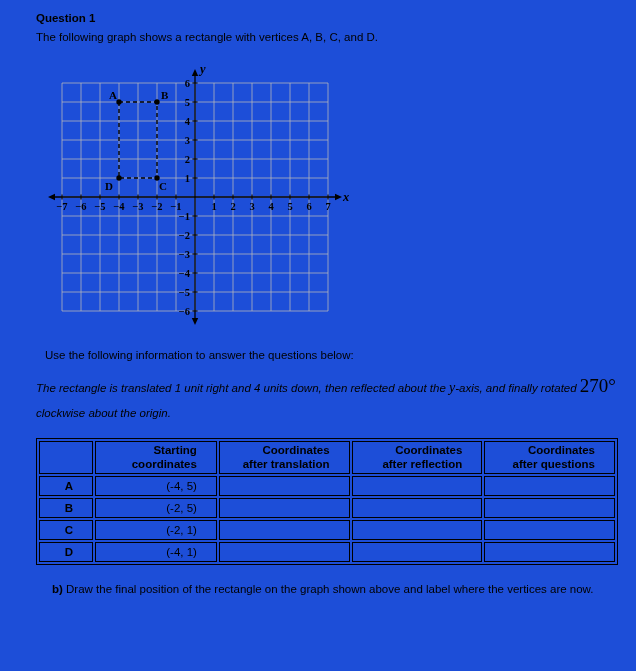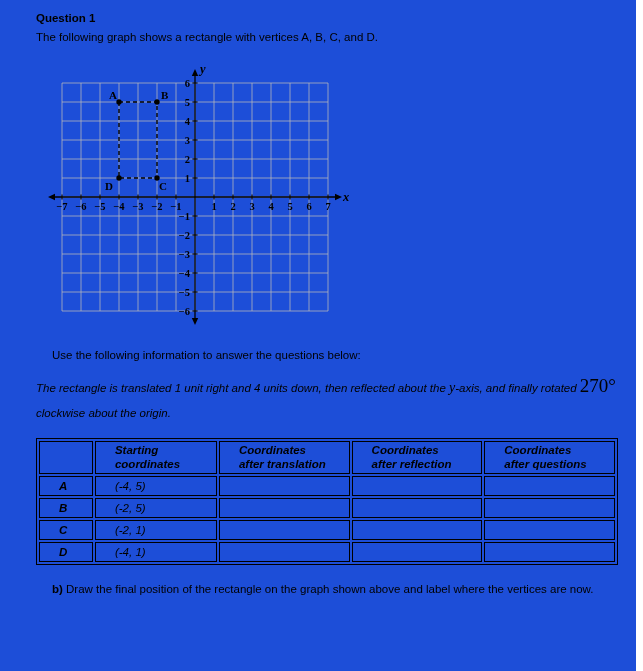--- a/index.html
+++ b/index.html
@@ -2,27 +2,27 @@
 <html><head>
 <meta charset="utf-8">
 <style>
   html, body { margin: 0; padding: 0; background: #fff; }
   body { font-family: "Liberation Sans", sans-serif; font-size: 11.5px; color: #000; }
   .page { width: 636px; min-height: 671px; box-sizing: border-box; padding: 12px 18px 20px 36px; background: #1d4ed8; }
   .bold { font-weight: bold; }
   .title { font-weight: bold; margin: 0 0 7px 0; }
   .intro { margin: 0 0 22px 0; }
   .graph-wrap { margin: 0 0 12px 0; }
-  .use-info { margin: 0 0 12px 16px; }
+  .use-info { margin: 0 0 12px 9px; }
   .transform { font-style: italic; line-height: 25px; margin: 0 0 12px 0; max-width: 590px; }
   .math-y { font-family: "Liberation Serif", serif; font-size: 14px; font-style: italic; }
   .math-num { font-family: "Liberation Serif", serif; font-size: 19px; font-style: normal; }
   .part-line { margin: 0 0 12px 0; }
   table.answer { border-collapse: separate; border-spacing: 2px; border: 1px solid #000; margin: 0 0 18px 0; }
-  table.answer th, table.answer td { border: 1px solid #000; padding: 1px 19px; text-align: left; vertical-align: middle; font-style: italic; }
+  table.answer th, table.answer td { border: 1px solid #000; padding: 1px 19px; text-align: right; vertical-align: middle; }
   table.answer th { font-weight: bold; line-height: 1.25; font-size: 11.5px; }
   th.corner { width: 20px; }
   .col-start { width: 100px; }
   .col-mid { width: 116px; }
   td.rowlab { font-weight: bold; width: 20px; }
   tbody td { height: 16px; font-size: 11.5px; }
   .tick { font: bold 10.5px "Liberation Serif", serif; }
   .axis-label { font: italic bold 12.5px "Liberation Serif", serif; }
   .vertex-label { font: bold 11px "Liberation Serif", serif; }
   .partb { margin: 4px 0 0 0; padding-left: 16px; }

